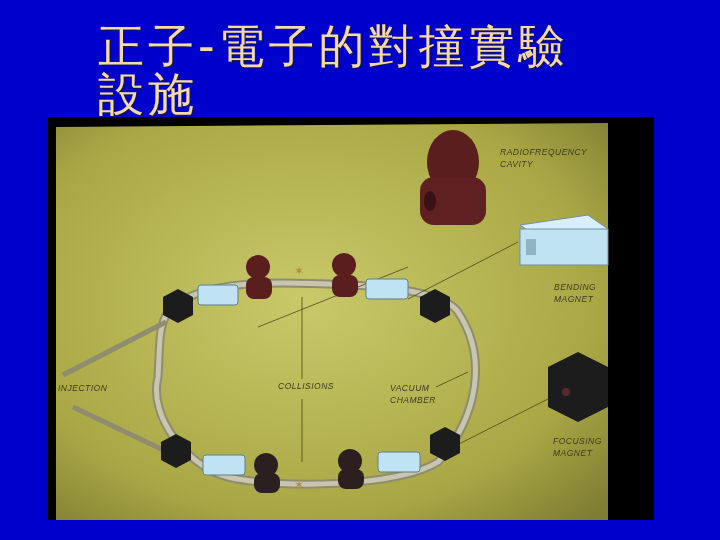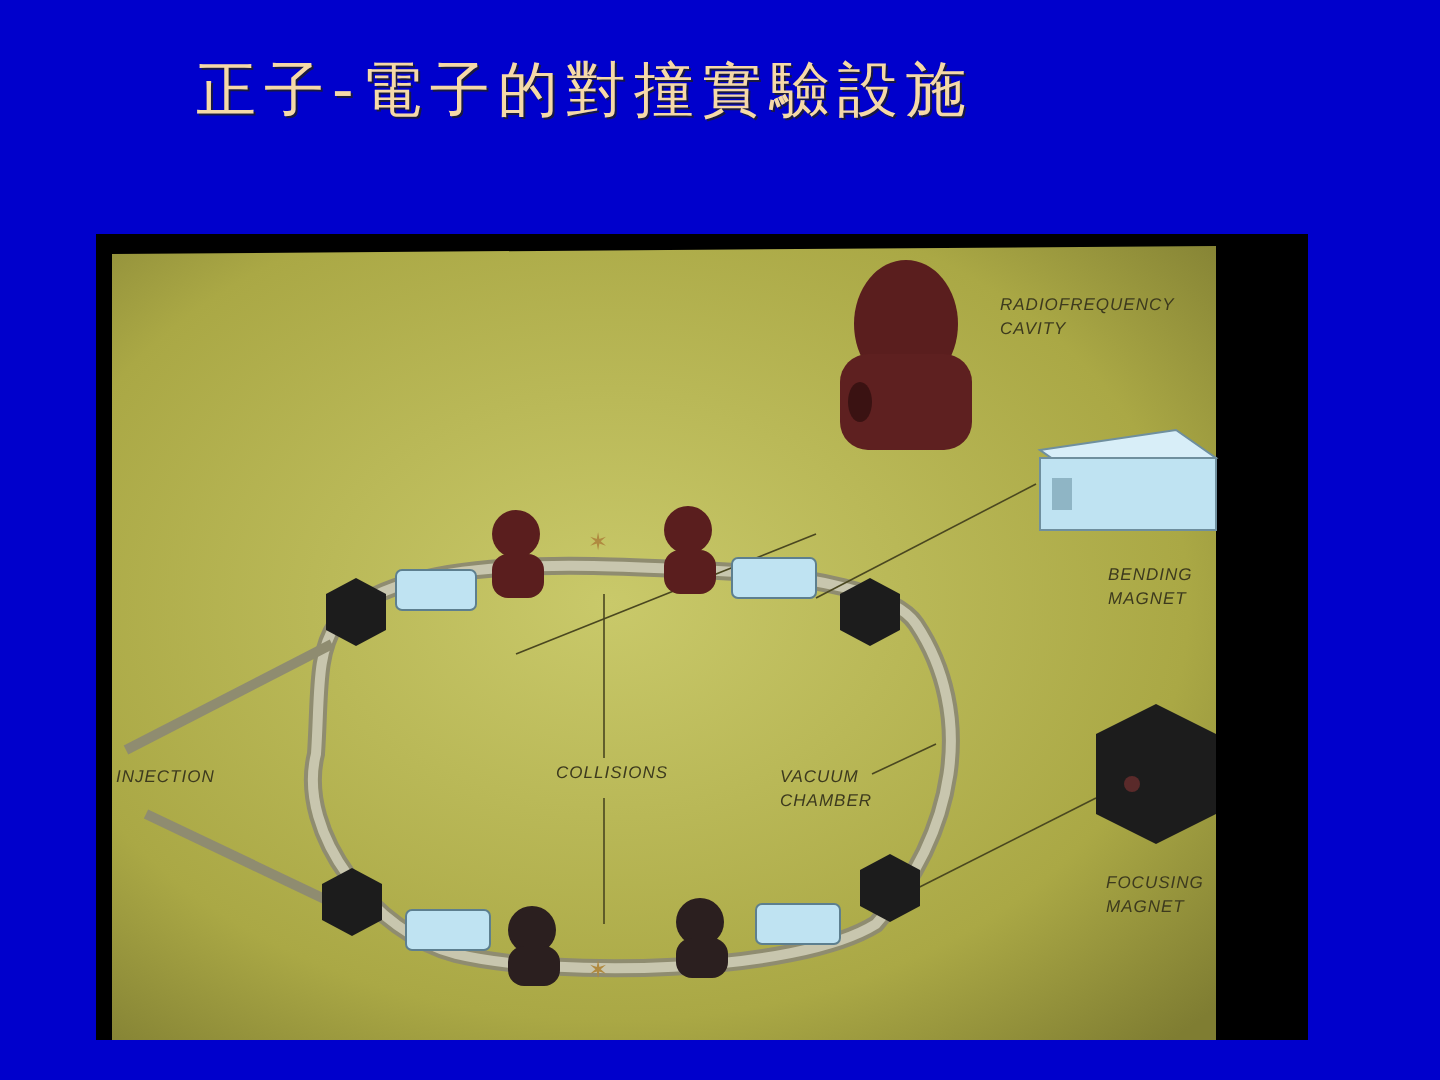--- a/index.html
+++ b/index.html
@@ -1,19 +1,19 @@
 <!DOCTYPE html>
 <html><head>
 <meta charset="utf-8">
 <style>
   html, body { margin:0; padding:0; }
   body { width:720px; height:540px; background:#0000cc; position:relative; overflow:hidden;
          font-family:"DejaVu Sans", sans-serif; }
   .slide-title { position:absolute; left:98px; top:22px; width:480px; color:#f5d9a8;
-         font-size:30px; line-height:48px; letter-spacing:4px; margin:0; font-weight:normal;
+         font-size:46px; line-height:48px; letter-spacing:4px; margin:0; font-weight:normal;
          text-shadow:1px 1px 0 #1a1a40; }
   .photo { position:absolute; left:48px; top:117px; width:606px; height:403px; background:#000; }
   .photo svg { position:absolute; left:0; top:0; }
   .lbl { font-family:"Liberation Sans", sans-serif; font-style:italic; font-size:8.5px; fill:#3d3a1e; letter-spacing:0.5px; }
 </style>
 </head>
 <body>
 
 <h1 class="slide-title">正子-電子的對撞實驗設施</h1>
 

